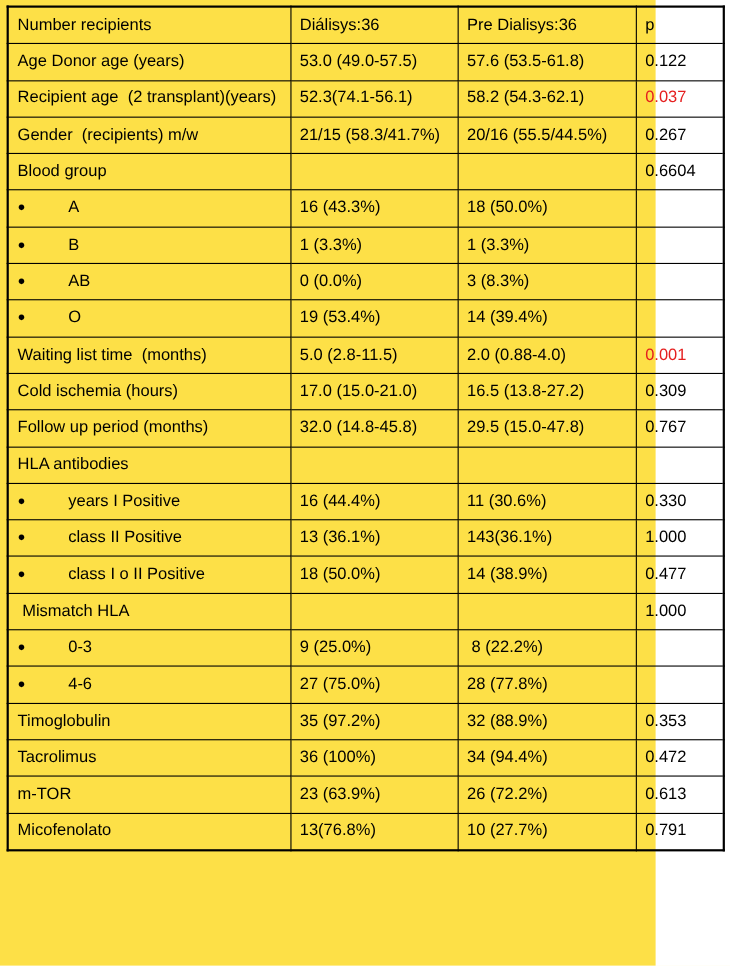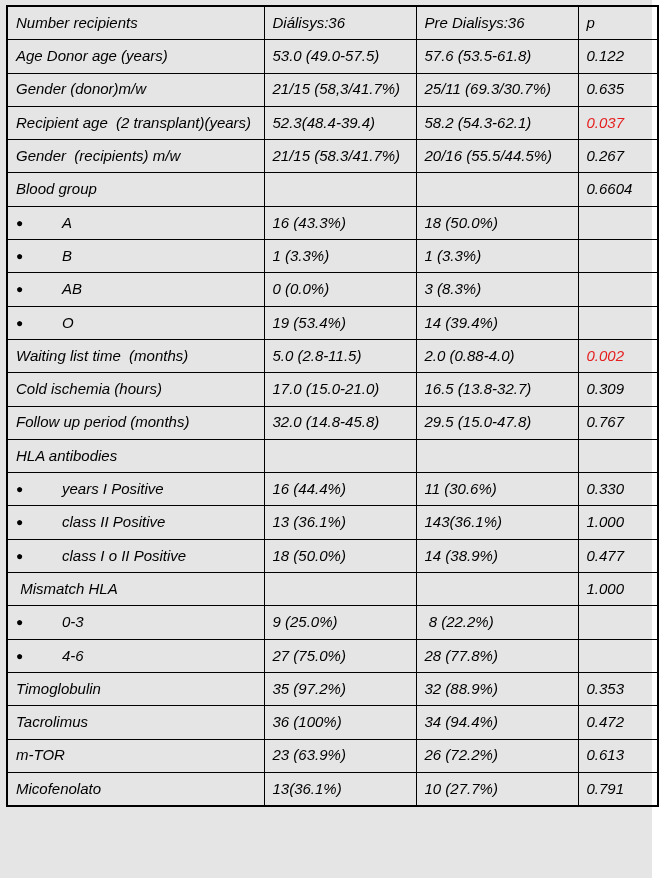--- a/index.html
+++ b/index.html
@@ -1,21 +1,21 @@
 <!DOCTYPE html>
 <html style="--red: #e51f1f;"><head>
 <meta charset="utf-8">
 <style>
   html, body { margin: 0; padding: 0; background: #ffffff; }
   body {
     width: 664px; height: 878px;
     font-family: "Liberation Sans", sans-serif;
     color: #000000;
   }
-  .page { position: relative; width: 652px; height: 878px; background: #e5e5e5; font-style: italic; }
+  .page { position: relative; width: 596px; height: 878px; background: #fde047; }
   table.data-table {
     position: absolute; left: 6px; top: 5px;
     width: 651px;
     border-collapse: collapse;
     table-layout: fixed;
     border: 2px solid #000000;
   }
   td {
     border: 1px solid #000000;
     height: 32.3px;
@@ -54,28 +54,22 @@
           <td>Pre Dialisys:36</td>
           <td>p</td>
         </tr>
         <tr>
           <td>Age Donor age (years)</td>
           <td>53.0 (49.0-57.5)</td>
           <td>57.6 (53.5-61.8)</td>
           <td>0.122</td>
         </tr>
         <tr>
-          <td>Gender (donor)m/w</td>
-          <td>21/15 (58,3/41.7%)</td>
-          <td>25/11 (69.3/30.7%)</td>
-          <td>0.635</td>
-        </tr>
-        <tr>
           <td>Recipient age  (2 transplant)(years)</td>
-          <td>52.3(48.4-39.4)</td>
+          <td>52.3(74.1-56.1)</td>
           <td>58.2 (54.3-62.1)</td>
           <td class="p-red">0.037</td>
         </tr>
         <tr>
           <td>Gender  (recipients) m/w</td>
           <td>21/15 (58.3/41.7%)</td>
           <td>20/16 (55.5/44.5%)</td>
           <td>0.267</td>
         </tr>
         <tr>
@@ -105,26 +99,26 @@
         <tr>
           <td><span class="bullet">●</span><span>O</span></td>
           <td>19 (53.4%)</td>
           <td>14 (39.4%)</td>
           <td></td>
         </tr>
         <tr>
           <td>Waiting list time  (months)</td>
           <td>5.0 (2.8-11.5)</td>
           <td>2.0 (0.88-4.0)</td>
-          <td class="p-red">0.002</td>
+          <td class="p-red">0.001</td>
         </tr>
         <tr>
           <td>Cold ischemia (hours)</td>
           <td>17.0 (15.0-21.0)</td>
-          <td>16.5 (13.8-32.7)</td>
+          <td>16.5 (13.8-27.2)</td>
           <td>0.309</td>
         </tr>
         <tr>
           <td>Follow up period (months)</td>
           <td>32.0 (14.8-45.8)</td>
           <td>29.5 (15.0-47.8)</td>
           <td>0.767</td>
         </tr>
         <tr>
           <td>HLA antibodies</td>
@@ -181,19 +175,19 @@
           <td>0.472</td>
         </tr>
         <tr>
           <td>m-TOR</td>
           <td>23 (63.9%)</td>
           <td>26 (72.2%)</td>
           <td>0.613</td>
         </tr>
         <tr>
           <td>Micofenolato</td>
-          <td>13(36.1%)</td>
+          <td>13(76.8%)</td>
           <td>10 (27.7%)</td>
           <td>0.791</td>
         </tr>
       </tbody>
   </table>
 </div>
 
 </body></html>

